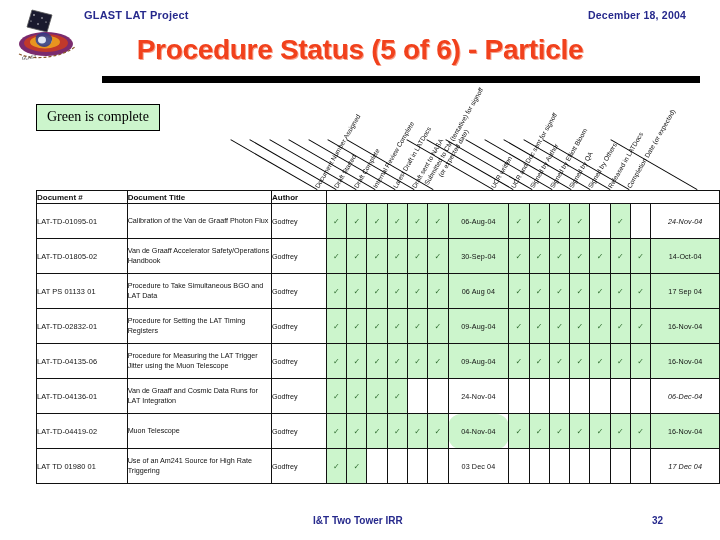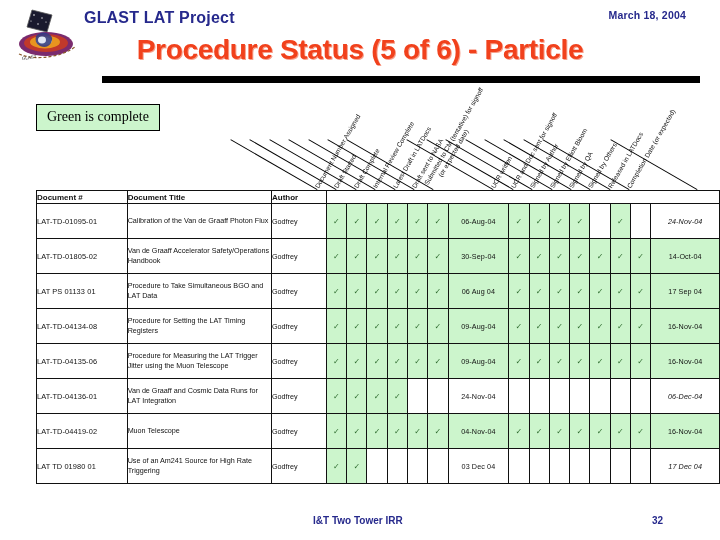--- a/index.html
+++ b/index.html
@@ -4,21 +4,21 @@
 <style>
   html,body{margin:0;padding:0;}
   body{
     width:720px;height:540px;background:#ffffff;overflow:hidden;
     font-family:"Liberation Sans", sans-serif;
     position:relative;
   }
   
   .hdr-proj{
     position:absolute;left:84px;top:9px;
-    font-size:16px;font-weight:bold;color:#26298c;letter-spacing:.2px;
+    font-size:11px;font-weight:bold;color:#26298c;letter-spacing:.2px;
   }
   .hdr-date{
     position:absolute;right:34px;top:9px;
     font-size:10.5px;font-weight:bold;color:#26298c;letter-spacing:.2px;
   }
   .slide-title{
     position:absolute;left:0;right:0;top:34px;text-align:center;
     font-size:28px;font-weight:bold;color:#f1411c;
     letter-spacing:-.3px;
     text-shadow:1px 1px 0 #f7a08c;
@@ -106,21 +106,21 @@
     <ellipse cx="31" cy="36" rx="15" ry="6.5" fill="#e8951f"></ellipse>
     <ellipse cx="30" cy="35" rx="8" ry="4" fill="#f3d98b"></ellipse>
     <path d="M22,30 q6,-6 13,-2 q5,3 2,9 q-4,6 -11,3 q-6,-3 -4,-10z" fill="#2b3a8c" opacity="0.85"></path>
     <ellipse cx="28" cy="34" rx="4" ry="3.4" fill="#dfe6f5"></ellipse>
     <path d="M5,48 q14,6 34,2 q12,-2 22,-9" fill="none" stroke="#8a5a2b" stroke-width="1.2" stroke-dasharray="3 2"></path>
     <text x="8" y="54" font-family="Liberation Sans, sans-serif" font-size="4.5" fill="#3a3a3a" transform="rotate(-8 8 54)">GLAST</text>
   </g>
 </svg>
 
 <div class="hdr-proj">GLAST LAT Project</div>
-<div class="hdr-date">March 18, 2004</div>
+<div class="hdr-date">December 18, 2004</div>
 <div class="slide-title">Procedure Status (5 of 6) - Particle</div>
 <div class="rule"></div>
 
 <div class="legend">Green is complete</div>
 
 <div class="rot-wrap">
     <div class="tick" style="left: 0px;"></div>
     <div class="rot" style="left: 3px;">Document Number Assigned</div>
     <div class="tick" style="left: 19.4px;"></div>
     <div class="rot" style="left: 22.4px;">Draft Started</div>
@@ -217,21 +217,21 @@
         <td class="chk g" style="width: 19.4px;">✓</td>
         <td class="chk g" style="width: 19.4px;">✓</td>
         <td class="chk g" style="width: 19.4px;">✓</td>
         <td class="chk g" style="width: 19.4px;">✓</td>
         <td class="chk g" style="width: 19.4px;">✓</td>
         <td class="chk g" style="width: 19.4px;">✓</td>
         <td class="chk g" style="width: 19.4px;">✓</td>
         <td class="date g" style="width: 68px;">17 Sep 04</td>
       </tr>
       <tr>
-        <td class="doc" style="width: 90px;">LAT-TD-04134-08</td>
+        <td class="doc" style="width: 90px;">LAT-TD-02832-01</td>
         <td class="title" style="width: 144px;">Procedure for Setting the LAT Timing Registers</td>
         <td class="author" style="width: 54px;">Godfrey</td>
         <td class="chk g" style="width: 19.4px;">✓</td>
         <td class="chk g" style="width: 19.4px;">✓</td>
         <td class="chk g" style="width: 19.4px;">✓</td>
         <td class="chk g" style="width: 19.4px;">✓</td>
         <td class="chk g" style="width: 19.4px;">✓</td>
         <td class="chk g" style="width: 19.4px;">✓</td>
         <td class="date g" style="width: 60px;">09-Aug-04</td>
         <td class="chk g" style="width: 19.4px;">✓</td>
@@ -286,21 +286,21 @@
       <tr>
         <td class="doc" style="width: 90px;">LAT-TD-04419-02</td>
         <td class="title" style="width: 144px;">Muon Telescope</td>
         <td class="author" style="width: 54px;">Godfrey</td>
         <td class="chk g" style="width: 19.4px;">✓</td>
         <td class="chk g" style="width: 19.4px;">✓</td>
         <td class="chk g" style="width: 19.4px;">✓</td>
         <td class="chk g" style="width: 19.4px;">✓</td>
         <td class="chk g" style="width: 19.4px;">✓</td>
         <td class="chk g" style="width: 19.4px;">✓</td>
-        <td class="date g" style="width: 60px;">04-Nov-04</td>
+        <td class="date g" style="width: 60px; border-radius: 13px;">04-Nov-04</td>
         <td class="chk g" style="width: 19.4px;">✓</td>
         <td class="chk g" style="width: 19.4px;">✓</td>
         <td class="chk g" style="width: 19.4px;">✓</td>
         <td class="chk g" style="width: 19.4px;">✓</td>
         <td class="chk g" style="width: 19.4px;">✓</td>
         <td class="chk g" style="width: 19.4px;">✓</td>
         <td class="chk g" style="width: 19.4px;">✓</td>
         <td class="date g" style="width: 68px;">16-Nov-04</td>
       </tr>
       <tr>

